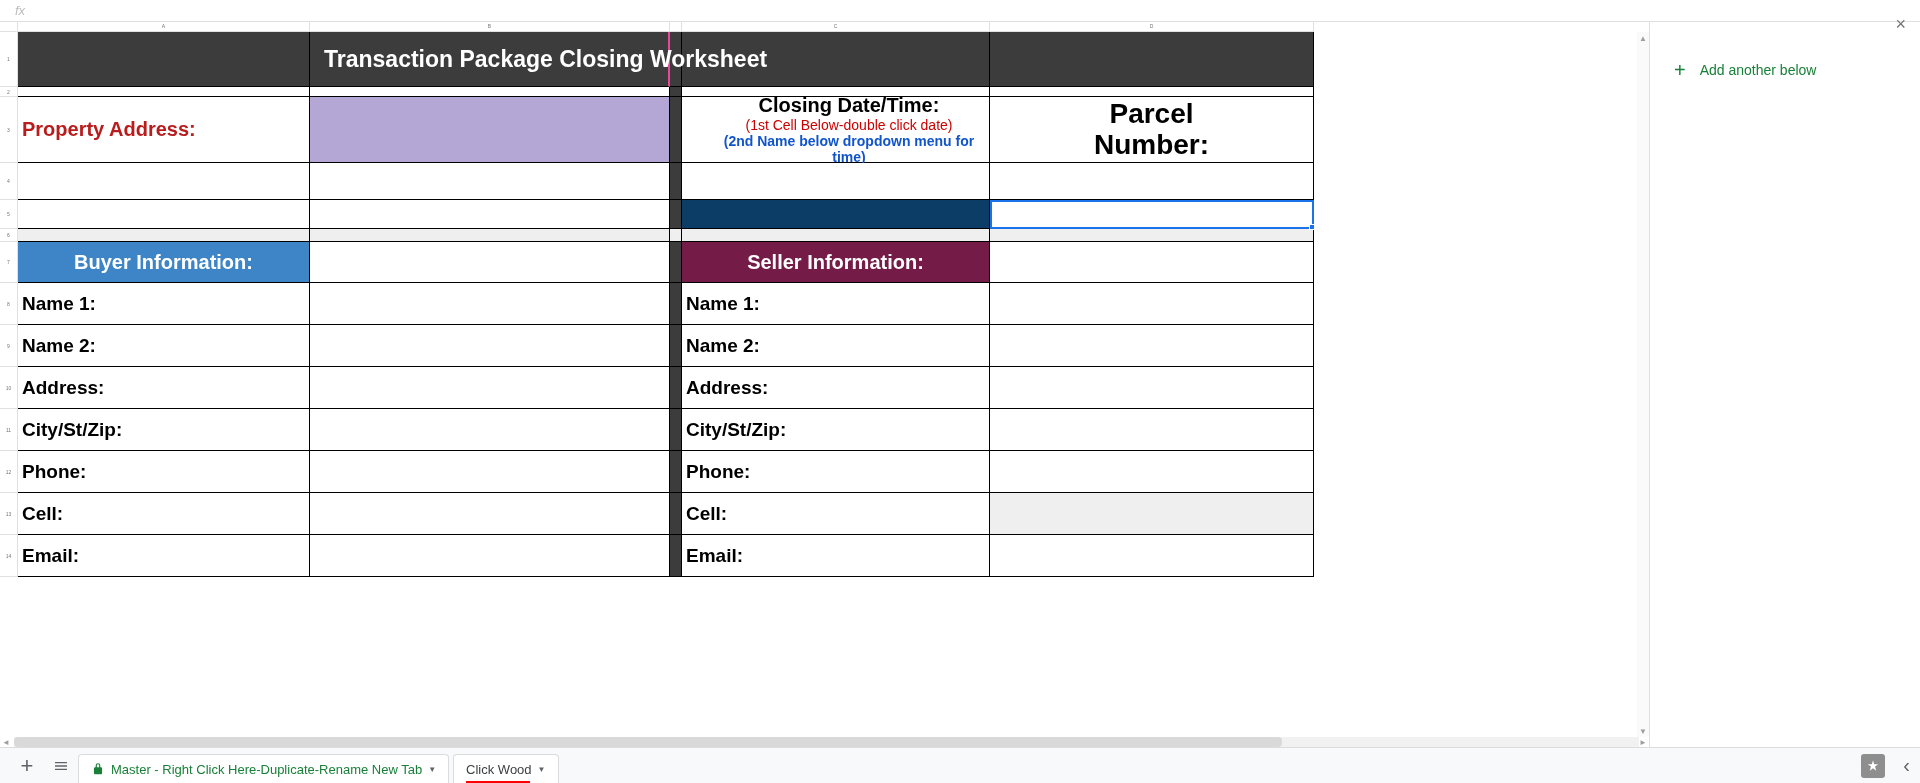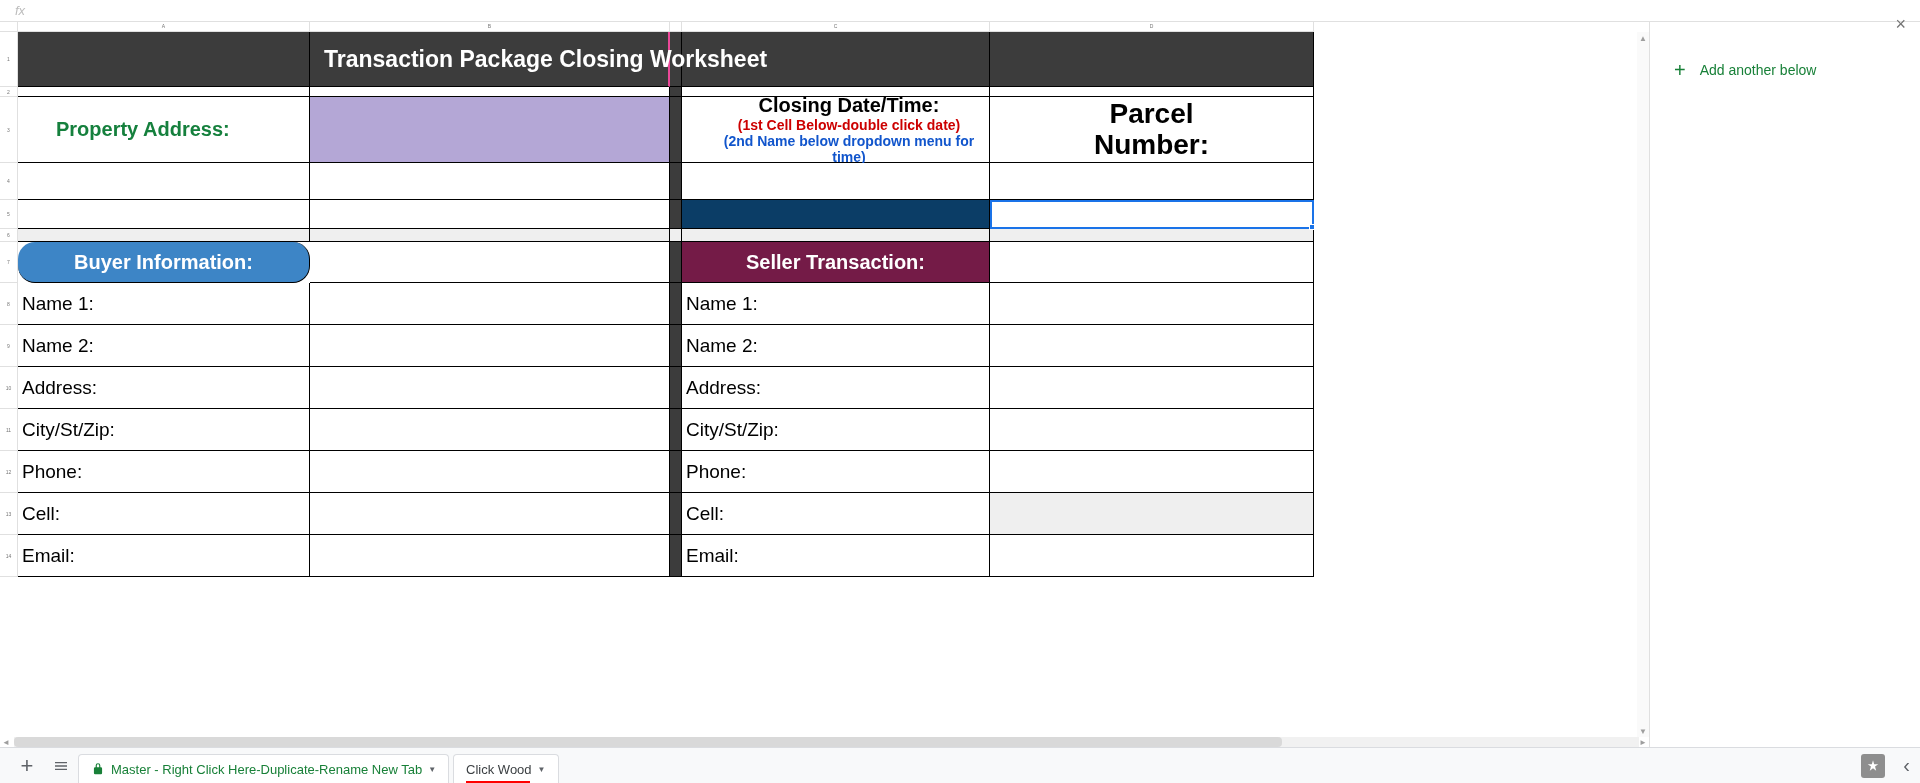--- a/index.html
+++ b/index.html
@@ -35,40 +35,40 @@
   .r1{height:55px;} .r2{height:10px;} .r3{height:66px;} .r4{height:37px;} .r5{height:29px;} .r6{height:13px;} .r7{height:41px;}
   .rdata{height:42px;}
 
   
   .title-row .cell { background:#3c3c3c; border-color:#000; color:#fff; }
   .title-text { text-align:center; width:100%; font-weight:bold; font-family:Verdana,Arial,sans-serif; font-size:23px;}
 
   .sep-cell { background:#3c3c3c !important; border-top:none; border-bottom:1px solid #000; }
   .sep-narrow { background:#3c3c3c !important; }
 
-  .prop-label { color:#15803d; font-weight:bold; font-family:Verdana,Arial,sans-serif; font-size:20px;margin-left:34px; }
+  .prop-label { color:#b91c1c; font-weight:bold; font-family:Verdana,Arial,sans-serif; font-size:20px; }
   .purple { background:#b4a7d6 !important; }
 
   .closing-head { flex-direction:column; justify-content:center; align-items:center; text-align:center; line-height:1.15;padding-left:31px;}
   .closing-title{ font-weight:bold; font-family:Verdana,Arial,sans-serif; font-size:20px; color:#000;}
-  .closing-red  { font-weight:bold; font-family:Verdana,Arial,sans-serif; font-size:14px; color:#cc0000;}
+  .closing-red  { font-weight:normal; font-family:Verdana,Arial,sans-serif; font-size:14px; color:#cc0000;}
   .closing-blue { font-weight:bold; font-family:Verdana,Arial,sans-serif; font-size:14px; color:#1155cc;}
 
   .parcel { text-align:center; width:100%; font-weight:bold; font-family:Verdana,Arial,sans-serif; font-size:28px; line-height:1.1;}
 
   .navy { background:#0b3d66 !important; }
   .sel-cell { border:2px solid #1a73e8 !important; background:#fff !important; position:relative; }
   .sel-handle{ position:absolute; right:-3px; bottom:-3px; width:6px; height:6px; background:#1a73e8; border:1px solid #fff;}
 
   .spacer-row .cell{ background:#efefef !important; border-bottom:1px solid #000; }
 
-  .buyer-head { background:#3d85c6 !important; color:#fff; font-weight:bold; font-family:Verdana,Arial,sans-serif; font-size:20px; justify-content:center;border-radius:17px;}
+  .buyer-head { background:#3d85c6 !important; color:#fff; font-weight:bold; font-family:Verdana,Arial,sans-serif; font-size:20px; justify-content:center;}
   .seller-head{ background:#741b47 !important; color:#fff; font-weight:bold; font-family:Verdana,Arial,sans-serif; font-size:20px; justify-content:center;}
 
-  .lbl { font-weight:normal; font-family:Verdana,Arial,sans-serif; font-size:19px; color:#000;}
+  .lbl { font-weight:bold; font-family:Verdana,Arial,sans-serif; font-size:19px; color:#000;}
   .gray-fill { background:#efefef !important; }
 
   
   .tabs-bar { height:36px; border-top:1px solid #dadce0; display:flex; align-items:center; background:#f8f9fa; font-size:13px; color:#3c4043; padding:0 10px; position:relative;}
   .tab-btn { width:34px; height:28px; display:flex; align-items:center; justify-content:center; color:#5f6368; cursor:pointer; border-radius:4px;}
   .all-tabs svg{ width:16px; height:16px; }
   .stab { background:#fff; border:1px solid #dadce0; border-bottom:none; height:30px; margin-top:6px; padding:0 12px; display:flex; align-items:center; border-radius:4px 4px 0 0; cursor:pointer; position:relative;}
   .stab.active{ color:#188038; box-shadow: 0 -1px 0 #fff inset; }
   .stab + .stab { margin-left:4px;}
   .lock { width:14px; height:14px; margin-right:6px; }
@@ -181,21 +181,21 @@
       </div>
 
       <div class="row r7">
         <div class="rh">7</div>
         <div class="cell wA buyer-head">
            <span>Buyer Information:</span>
         </div>
         <div class="cell wB"></div>
         <div class="cell wBC sep-narrow"></div>
         <div class="cell wC seller-head">
-           <span>Seller Transaction:</span>
+           <span>Seller Information:</span>
         </div>
         <div class="cell wD"></div>
       </div>
 
       <div id="data-rows">
           <div class="row rdata">
       <div class="rh">8</div>
       <div class="cell wA">
               <span class="lbl">Name 1:</span>
             </div>

